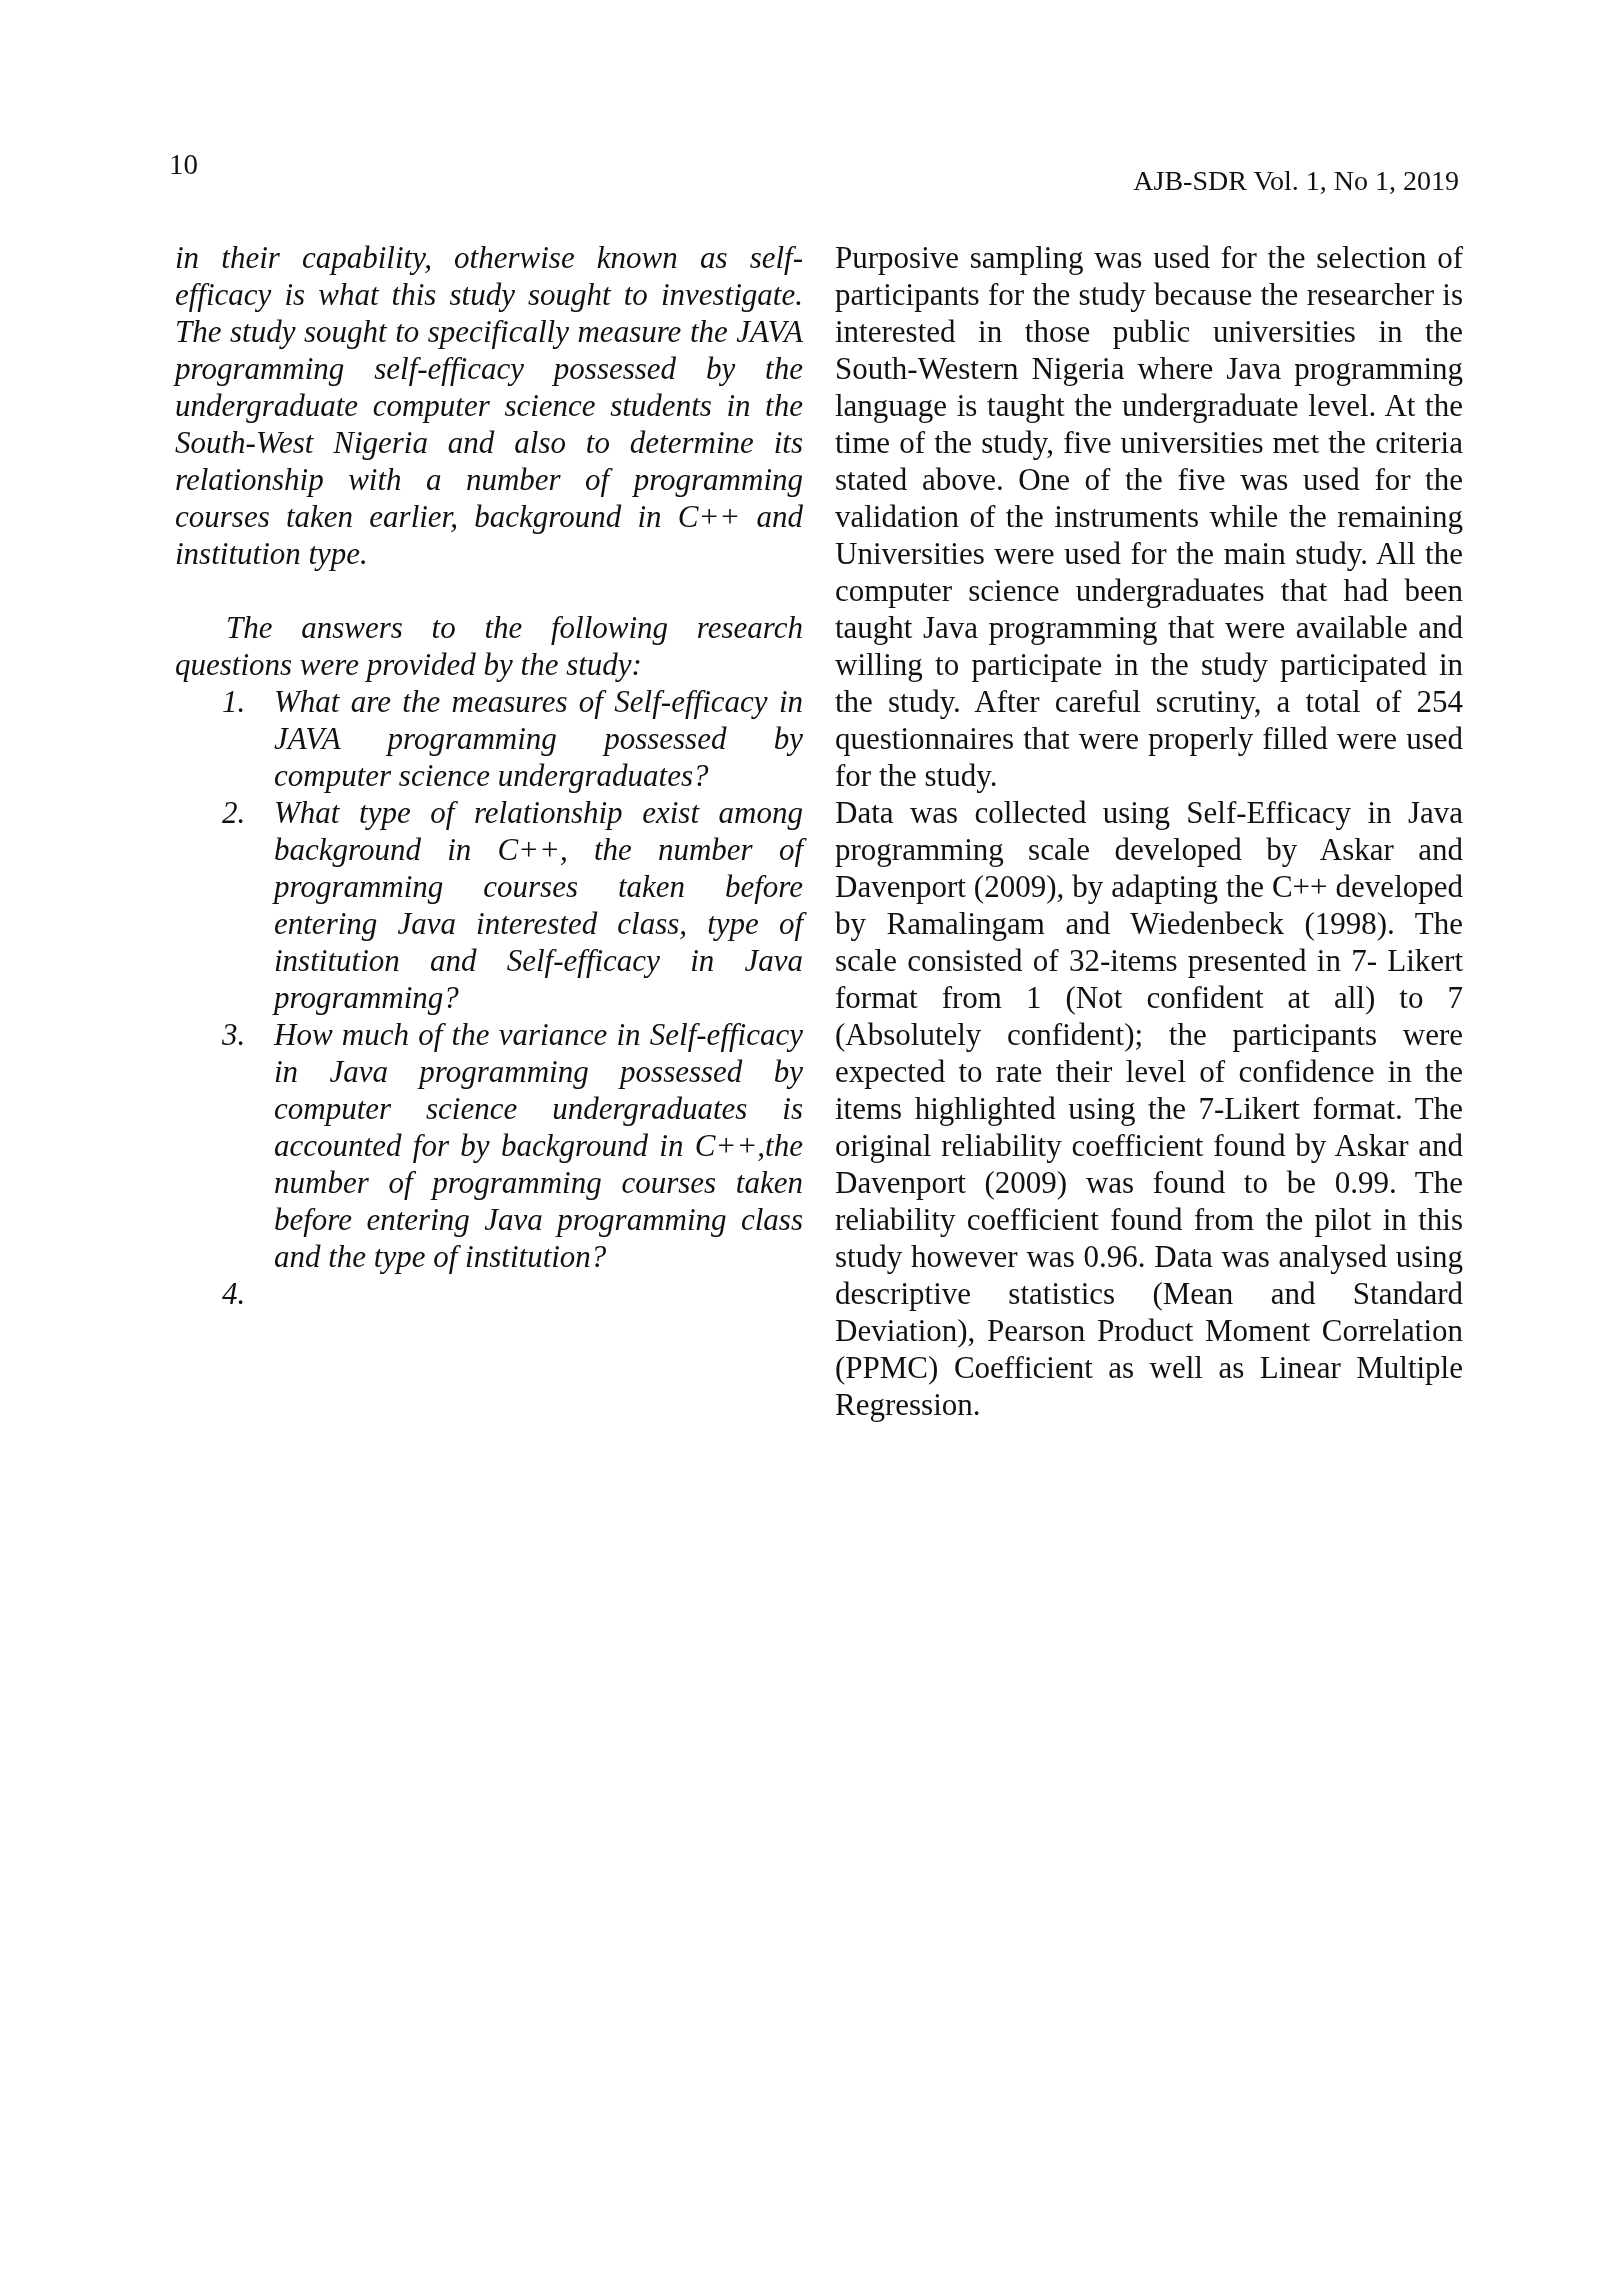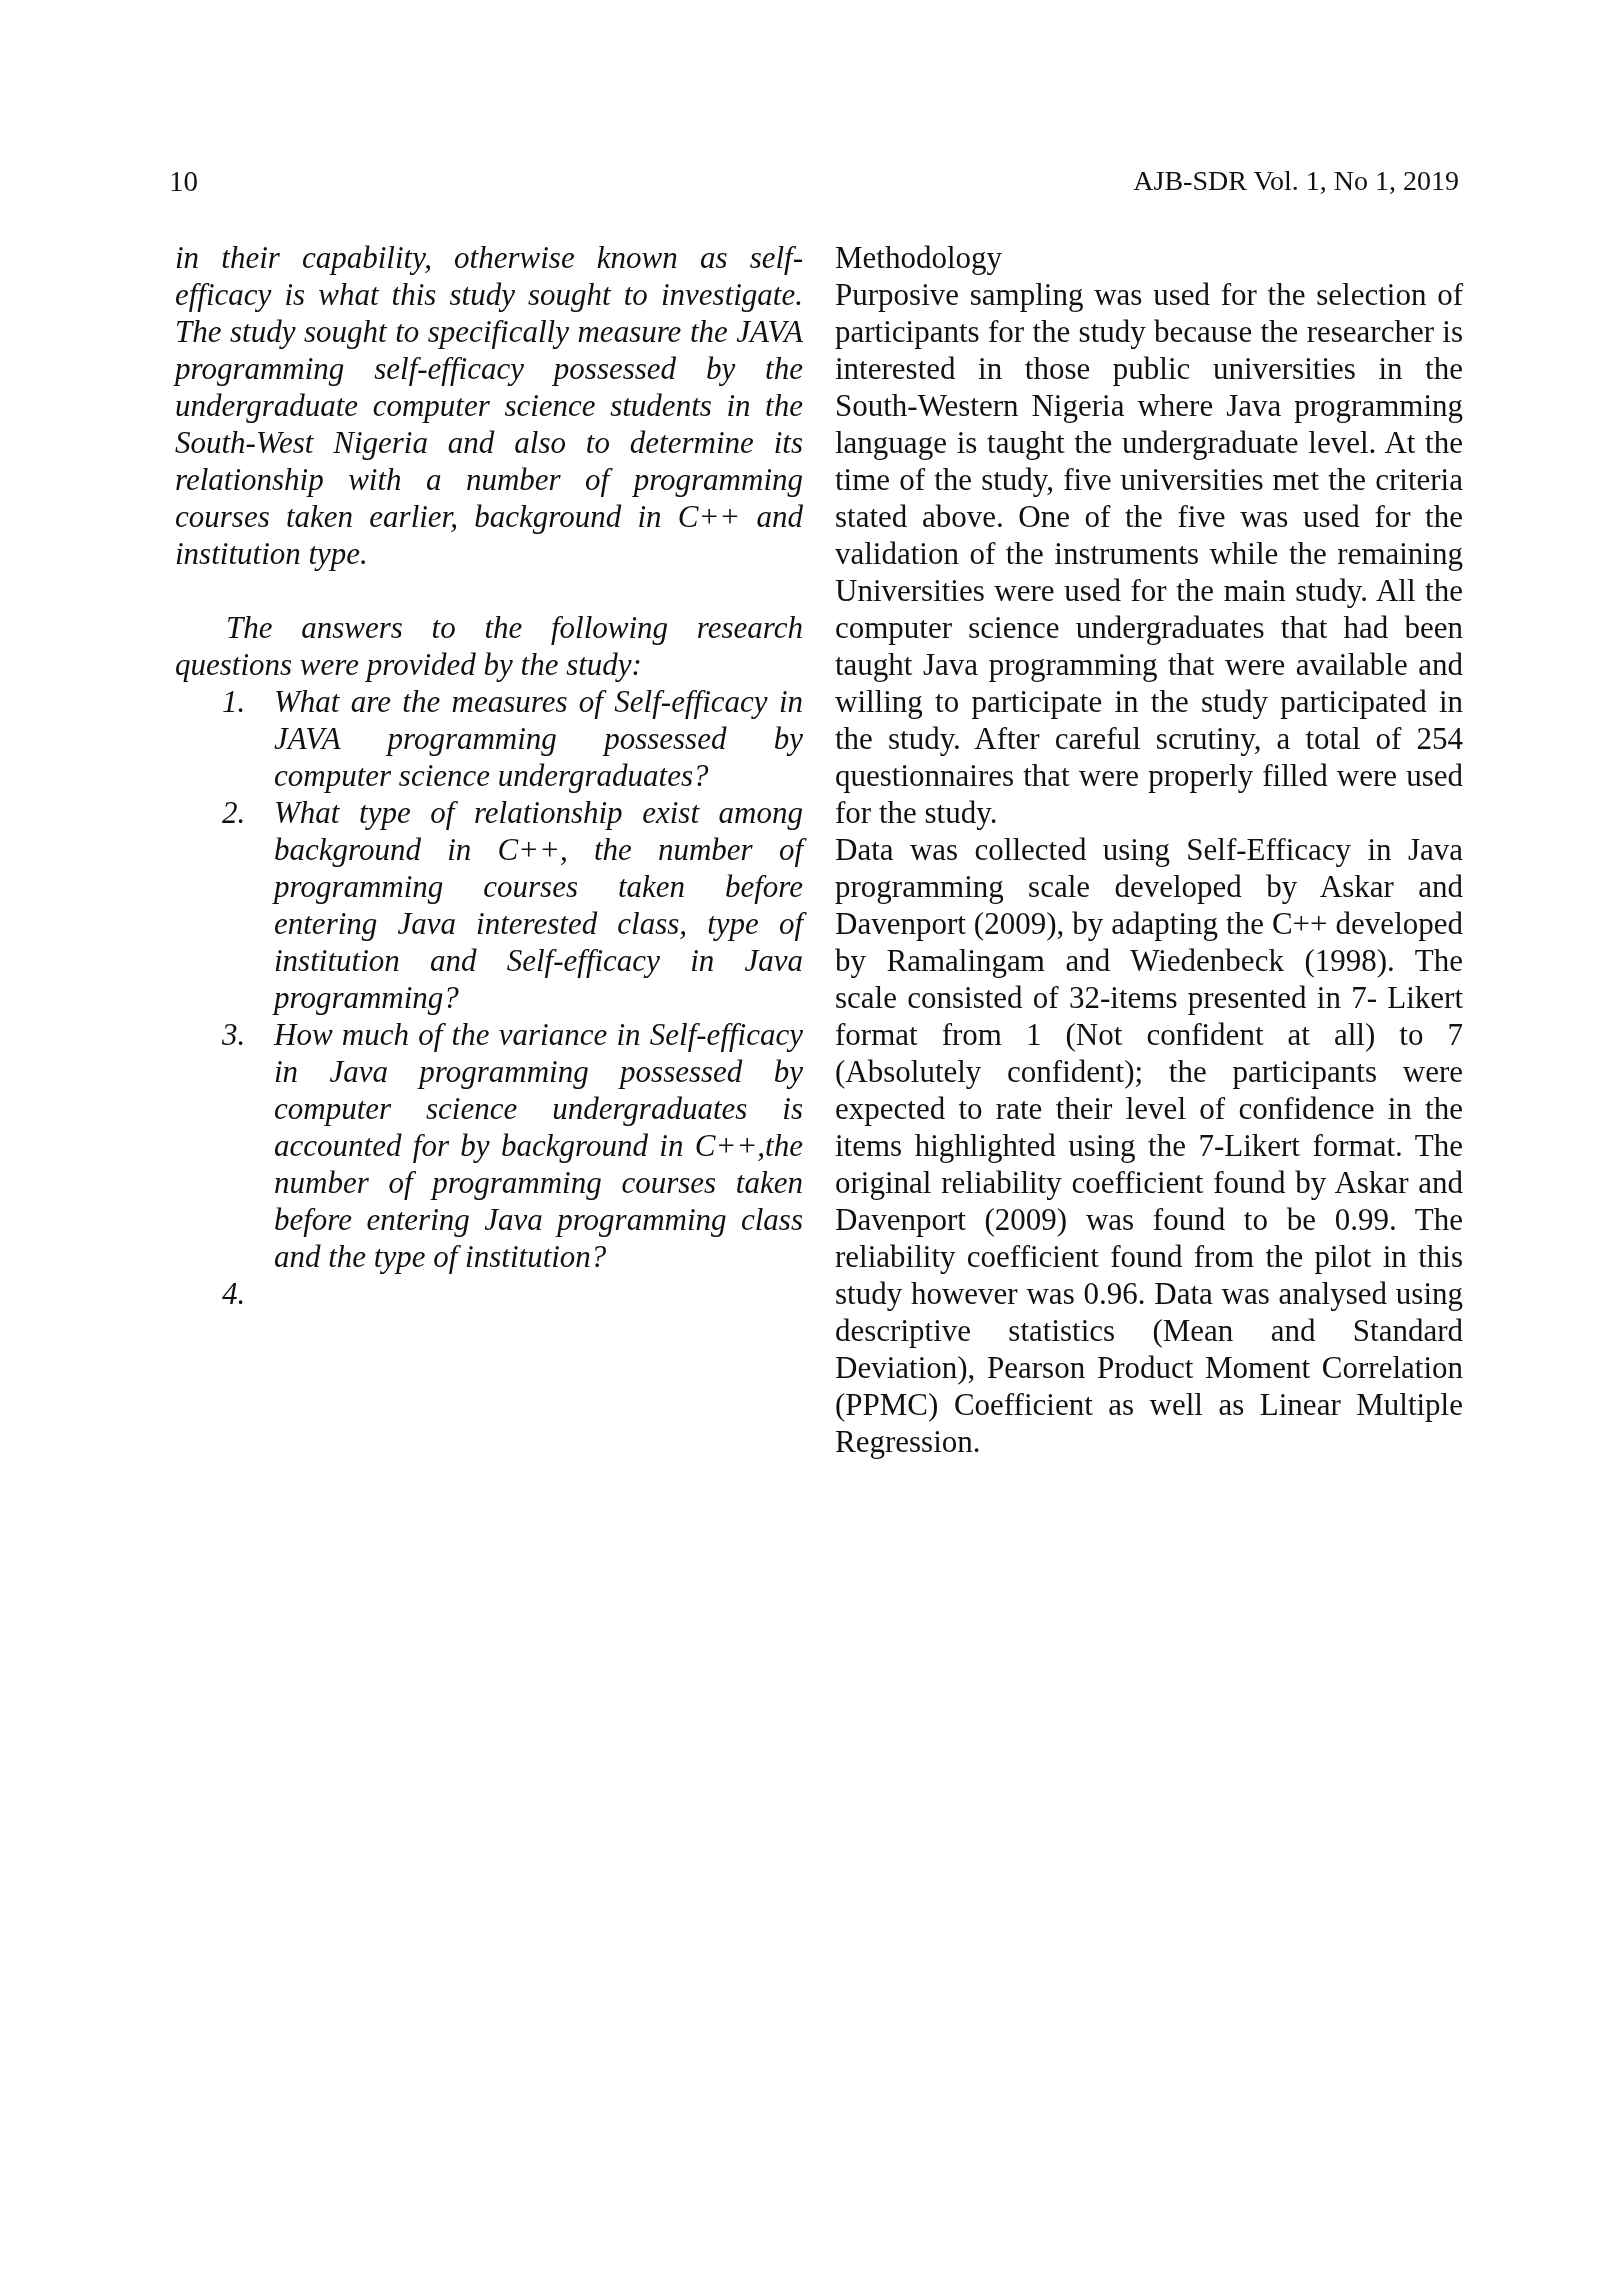--- a/index.html
+++ b/index.html
@@ -1,20 +1,20 @@
 <!DOCTYPE html>
 <html style="font-size:10.5px"><head>
 <meta charset="utf-8">
 <style>
   html, body { margin: 0; padding: 0; background: #ffffff; }
   body {
     width: 1623px; height: 2295px; position: relative; overflow: hidden;
     font-family: "Liberation Serif", "DejaVu Serif", serif; color: #111;
   }
-  .page-number { position: absolute; left: 169px; top: 165px; font-size: 29px; }
+  .page-number { position: absolute; left: 169px; top: 148px; font-size: 29px; }
   .running-header { position: absolute; right: 164px; top: 165px; font-size: 28px; }
   .col { position: absolute; top: 239px; width: 628px; font-size: 31px; line-height: 37px; }
   .col-left { left: 175px; font-style: italic; }
   .col-right { left: 835px; width: 628px; }
   p { margin: 0; text-align: justify; text-align-last: left; }
   .heading { margin: 0; font-weight: normal; font-size: 31px; line-height: 37px; }
   .spacer { height: 37px; }
   .indent { text-indent: 51px; }
   ol { margin: 0; padding: 0; list-style: none; }
   ol li { position: relative; padding-left: 99px; text-align: justify; }
@@ -43,17 +43,16 @@
       <span class="num">3.</span>
       <span>How much of the variance in Self-efficacy in Java programming possessed by  computer science undergraduates is accounted for by background in C++,the number of programming courses taken before entering Java programming class and the type of institution?</span>
     </li>
     <li>
       <span class="num">4.</span>
     </li>
   </ol>
 </div>
 
 <div class="col col-right">
-  <h2 class="heading">Methodology</h2>
   <p>Purposive sampling was used for the selection of participants for the study because the researcher is interested in those public universities in the South-Western Nigeria where Java programming language is taught  the undergraduate level. At the time of the study, five universities met the criteria stated above. One of the five was used for the validation of the instruments while the remaining Universities were used for the main study. All the computer science undergraduates that had been taught Java programming that were available and willing to participate in the study participated in the study. After careful scrutiny, a total of 254 questionnaires that were properly filled were used for the study.</p>
   <p>Data was collected using Self-Efficacy in Java programming scale developed by Askar and Davenport (2009), by adapting the C++ developed by Ramalingam and Wiedenbeck (1998). The scale consisted of 32-items presented in 7- Likert format from 1 (Not confident at all) to 7 (Absolutely confident); the participants were expected to rate their level of confidence in the items highlighted using the 7-Likert format. The original reliability coefficient found by Askar and Davenport (2009) was found to be 0.99. The reliability coefficient found from the pilot in this study however was 0.96. Data was analysed using descriptive statistics (Mean and Standard Deviation), Pearson Product Moment Correlation (PPMC) Coefficient as well as Linear Multiple Regression.</p>
 </div>
 
 
 </body></html>

